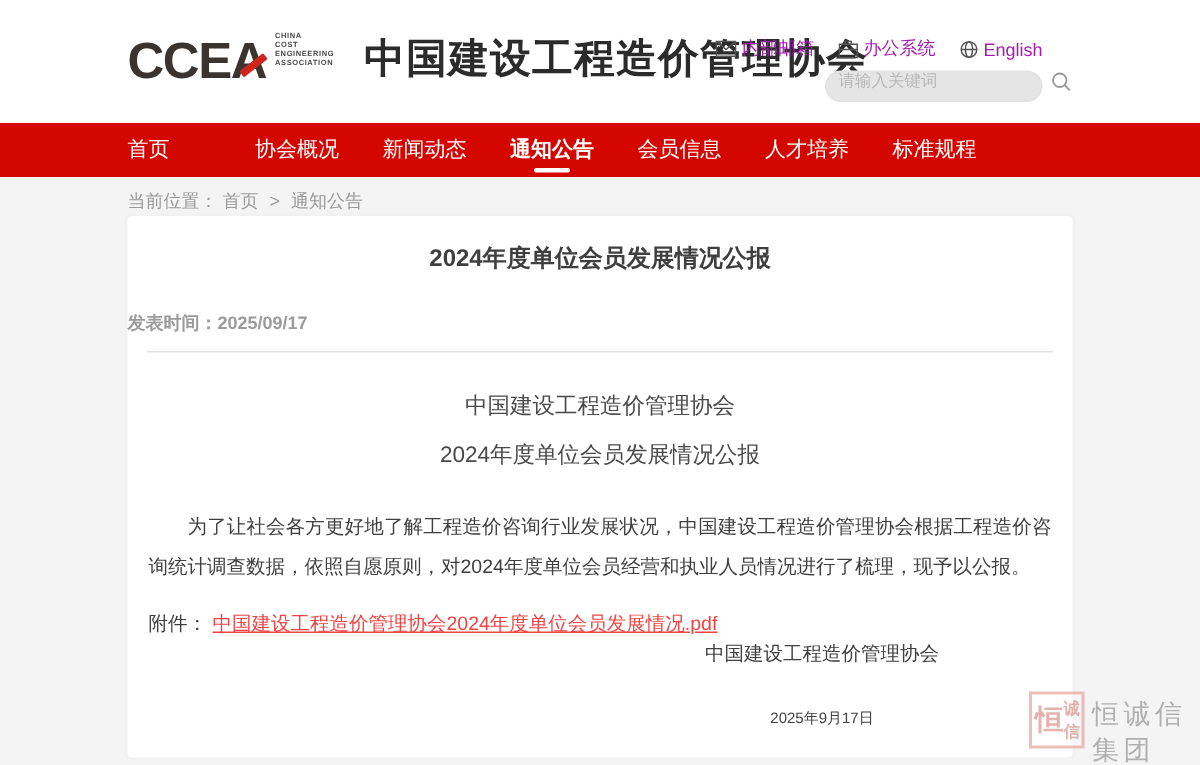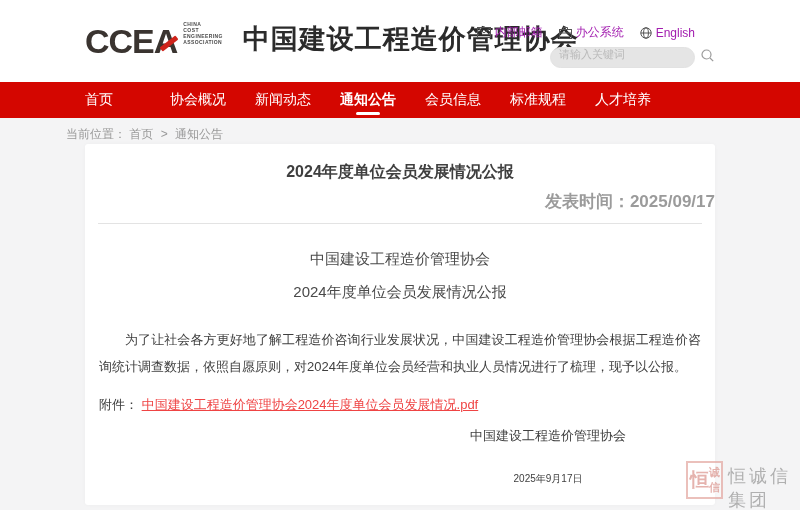--- a/index.html
+++ b/index.html
@@ -33,30 +33,30 @@
 
   
   .nav { width:800px; height:36px; background:#d40600; display:flex; padding-left:85px; }
   .nav-item { position:relative; width:85px; display:flex; align-items:center;
     color:#ffffff; font-size:14px; cursor:pointer; }
   .nav-item.active span { font-weight:bold; }
   .nav-underline { position:absolute; left:16px; bottom:3px; width:24px; height:3px;
     background:#ffffff; border-radius:2px; }
 
   
-  .breadcrumb { padding:8px 0 0 66px; font-size:12px; color:#999; height:26px; }
+  .breadcrumb { padding:8px 0 0 85px; font-size:12px; color:#999; height:26px; }
   .breadcrumb .sep { margin:0 4px; }
   .crumb-link { cursor:pointer; }
 
   
   .card { position:absolute; left:85px; top:144px; width:630px; height:361px;
     background:#ffffff; border-radius:3px; box-shadow:0 0 4px rgba(0,0,0,0.03); }
   .article-title { margin-top:18px; text-align:center; font-size:16px; font-weight:bold;
     color:#3f3f3f; }
-  .article-date { margin-top:7px; text-align:right; font-size:17px; font-weight:bold;
+  .article-date { margin-top:24px; text-align:left; font-size:12px; font-weight:bold;
     color:#9b9b9b; }
   .card-divider { margin:10px 13px 0 13px; border-top:1px solid #e3e3e3; height:0; }
 
   .body-line { text-align:center; font-size:15px; color:#4a4a4a; }
   .body-line1 { margin-top:26px; }
   .body-line2 { margin-top:14px; }
 
   .article-paragraph { margin:24px 14px 0 14px; font-size:13px; color:#3f3f3f;
     line-height:27px; text-indent:2em; text-align:justify; }
 
@@ -155,24 +155,24 @@
       <span>新闻动态</span>
     </div>
   <div class="nav-item active">
       <span>通知公告</span>
       <span class="nav-underline"></span>
     </div>
   <div class="nav-item">
       <span>会员信息</span>
     </div>
   <div class="nav-item">
+      <span>人才培养</span>
+    </div>
+  <div class="nav-item">
       <span>标准规程</span>
-    </div>
-  <div class="nav-item">
-      <span>人才培养</span>
     </div>
 </div>
 
 <div class="breadcrumb">
   <span>当前位置：</span>
   <span class="crumb-link">首页</span>
   <span class="sep">&gt;</span>
   <span>通知公告</span>
 </div>
 

